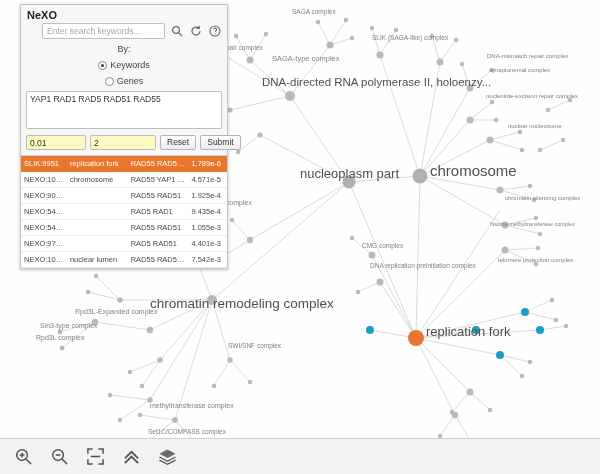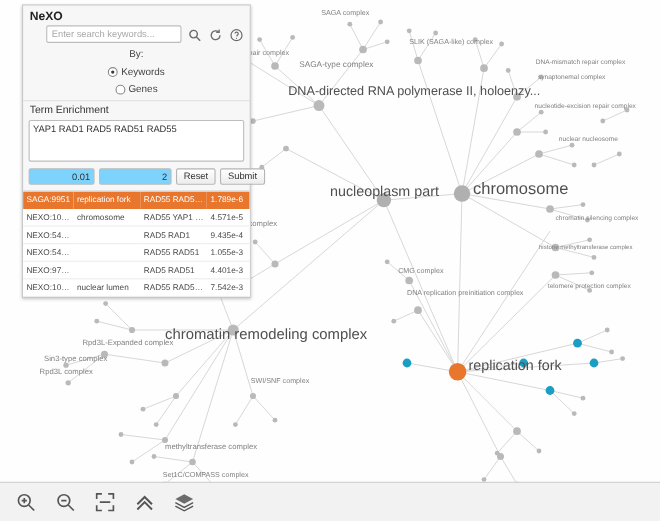--- a/index.html
+++ b/index.html
@@ -42,21 +42,21 @@
     color: #333;
   }
   #panel-title {
     padding: 4px 6px 2px 6px;
     font-size: 11px;
     font-weight: bold;
     color: #222;
   }
   .search-row {
     display: flex;
-    align-items: flex-end;
+    align-items: flex-start;
     padding: 0 5px 4px 21px;
     gap: 4px;
   }
   #search-input {
     flex: 1 1 auto;
     height: 16px;
     border: 1px solid #bdbdbd;
     background: #fff;
     font-size: 8.5px;
     padding: 0 4px;
@@ -128,27 +128,26 @@
   }
   .params-row {
     display: flex;
     align-items: center;
     gap: 4px;
     padding: 0 5px 5px 5px;
   }
   .param-input {
     height: 15px;
     border: 1px solid #bdbdbd;
-    background: #7dd3fc;
+    background: #fef9c3;
     font-size: 8.5px;
     color: #333;
     padding: 0 3px;
     box-sizing: border-box;
     border-radius: 2px;
-    text-align: right;
   }
   #pvalue-input { width: 60px; }
   #count-input { width: 66px; }
   .btn {
     height: 15px;
     padding: 0 6px;
     font-size: 8.5px;
     border: 1px solid #b5b5b5;
     background: linear-gradient(#ffffff,#ececec);
     border-radius: 2px;
@@ -484,47 +483,52 @@
       <span class="radio-wrap">
         <span class="radio on"></span>
         <span>Keywords</span>
       </span>
       <span class="radio-wrap">
         <span class="radio"></span>
         <span>Genes</span>
       </span>
     </div>
 
-    <div class="sect-title">Term Enrichment</div>
 
     <div class="ta-wrap">
       <textarea id="term-textarea" style="">YAP1 RAD1 RAD5 RAD51 RAD55</textarea>
     </div>
 
     <div class="params-row">
       <input id="pvalue-input" class="param-input" type="text" value="0.01" style="">
       <input id="count-input" class="param-input" type="text" value="2" style="">
       <button class="btn">Reset</button>
       <button class="btn">Submit</button>
     </div>
 
     <div id="results">
       <table class="res">
         <tbody id="res-body">
             <tr class="sel">
-              <td class="c0">SAGA:9951</td>
+              <td class="c0">SLIK:9951</td>
               <td class="c1">replication fork</td>
               <td class="c2">RAD55 RAD5 RAD51 RAD1</td>
               <td class="c3">1.789e-6</td>
             </tr>
             <tr>
               <td class="c0">NEXO:10013</td>
               <td class="c1">chromosome</td>
               <td class="c2">RAD55 YAP1 RAD5 RAD51 RAD1</td>
               <td class="c3">4.571e-5</td>
+            </tr>
+            <tr>
+              <td class="c0">NEXO:9029</td>
+              <td class="c1"></td>
+              <td class="c2">RAD55 RAD51</td>
+              <td class="c3">1.925e-4</td>
             </tr>
             <tr>
               <td class="c0">NEXO:5489</td>
               <td class="c1"></td>
               <td class="c2">RAD5 RAD1</td>
               <td class="c3">9.435e-4</td>
             </tr>
             <tr>
               <td class="c0">NEXO:5495</td>
               <td class="c1"></td>

